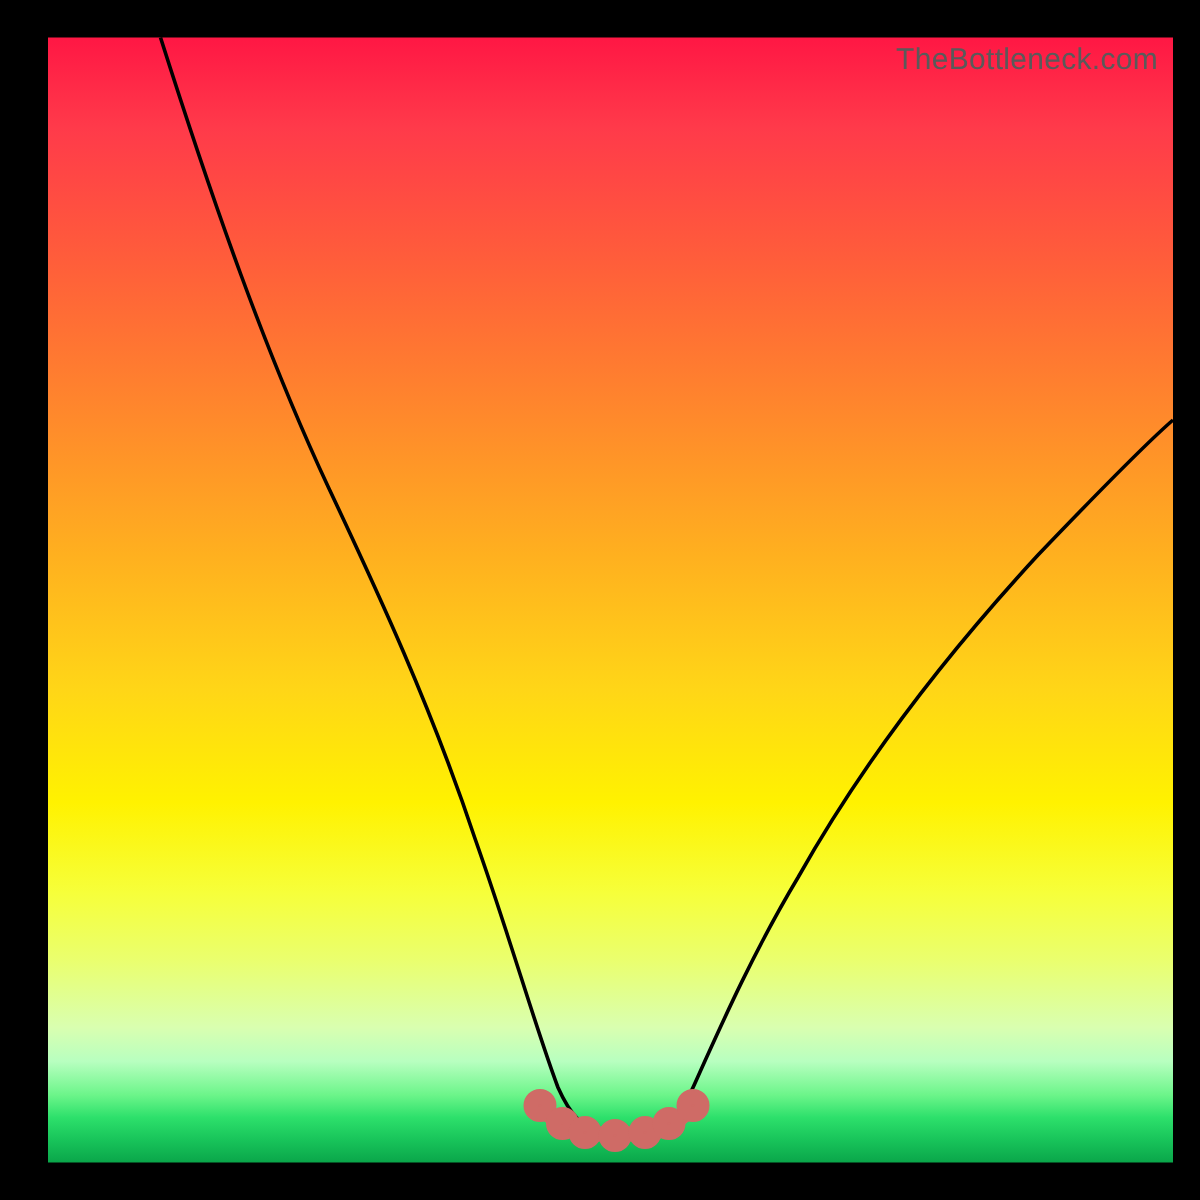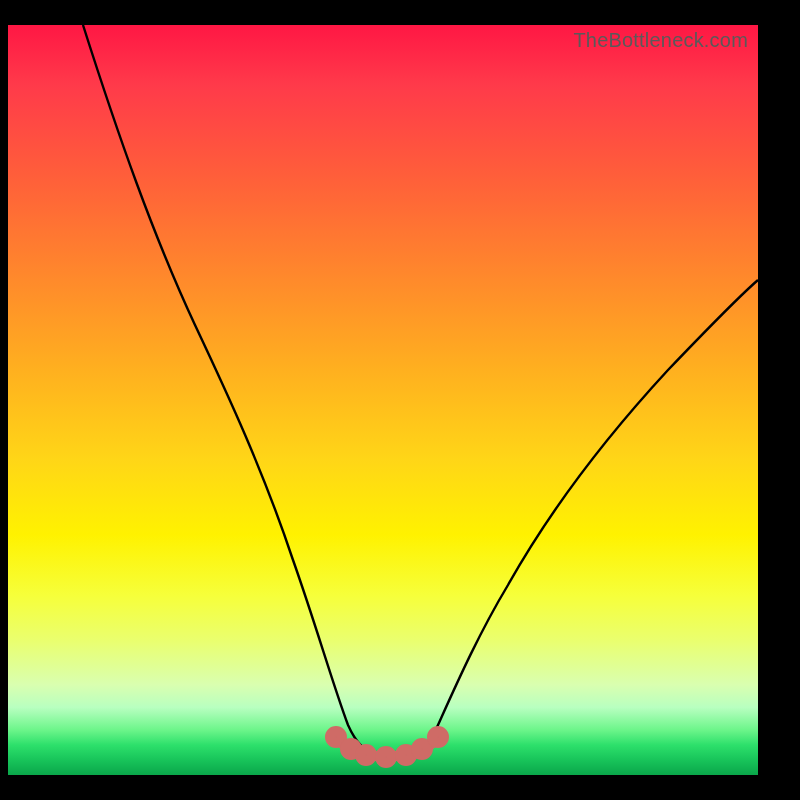--- a/index.html
+++ b/index.html
@@ -12,21 +12,21 @@
     font-family: Arial, Helvetica, sans-serif;
   }
   .frame {
     position: relative;
     width: 800px;
     height: 800px;
     background: #000;
   }
   .plot-area {
     position: absolute;
-    left: 8px;
+    left: 32px;
     top: 25px;
     width: 750px;
     height: 750px;
     
     background: linear-gradient(
       to bottom,
       #ff1744 0%,
       #ff3a4a 8%,
       #ff5e3a 20%,
       #ff8a2b 34%,

